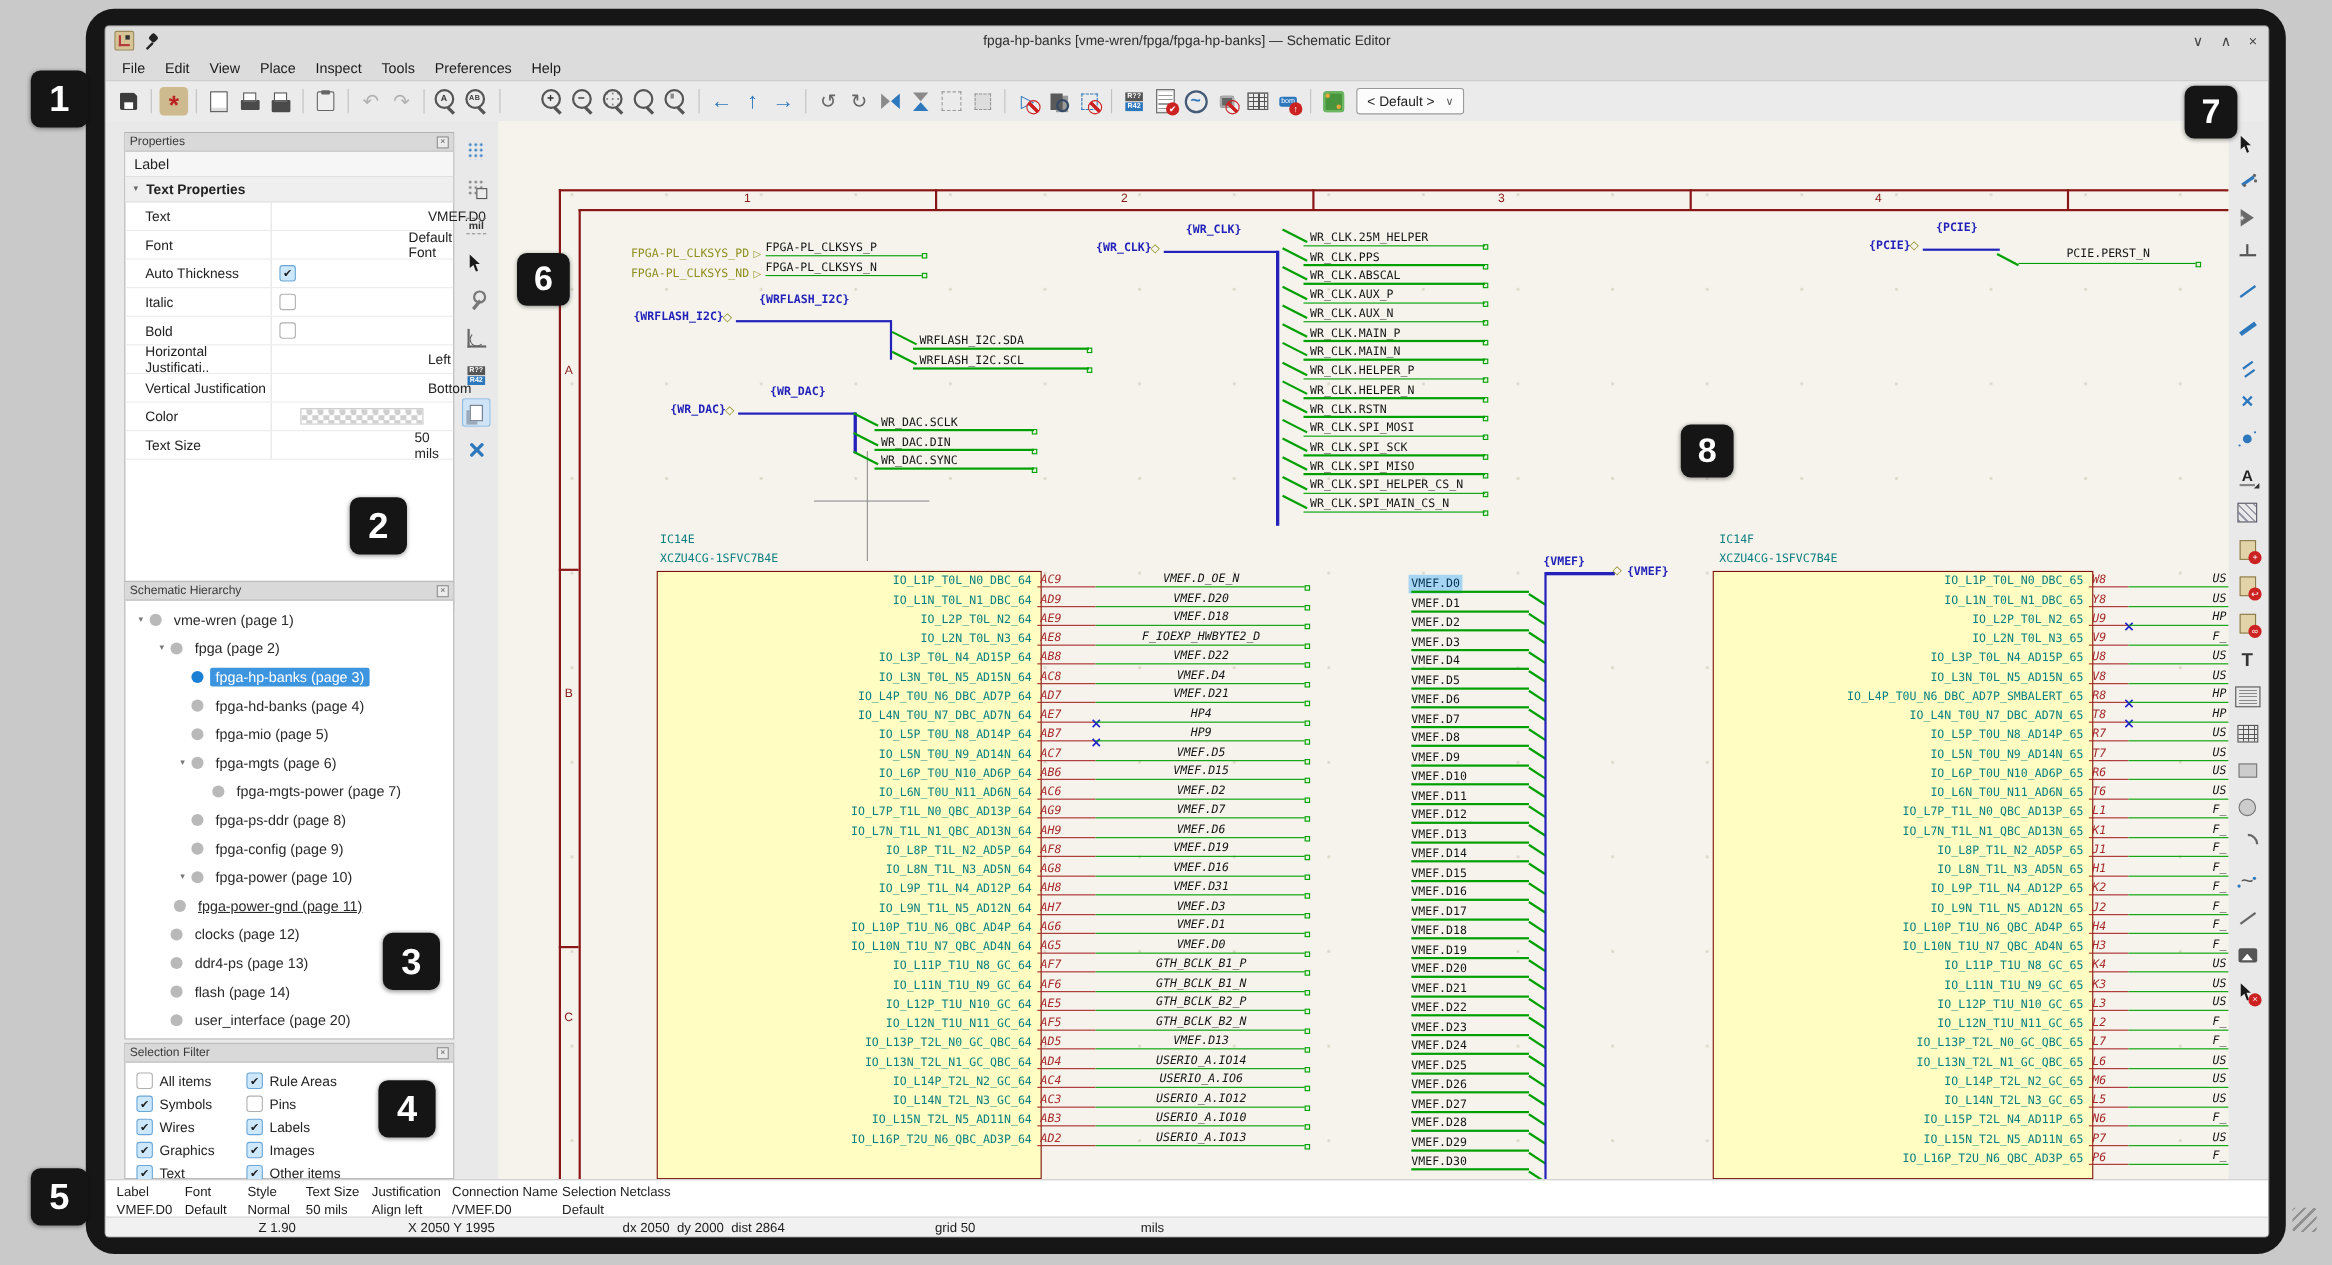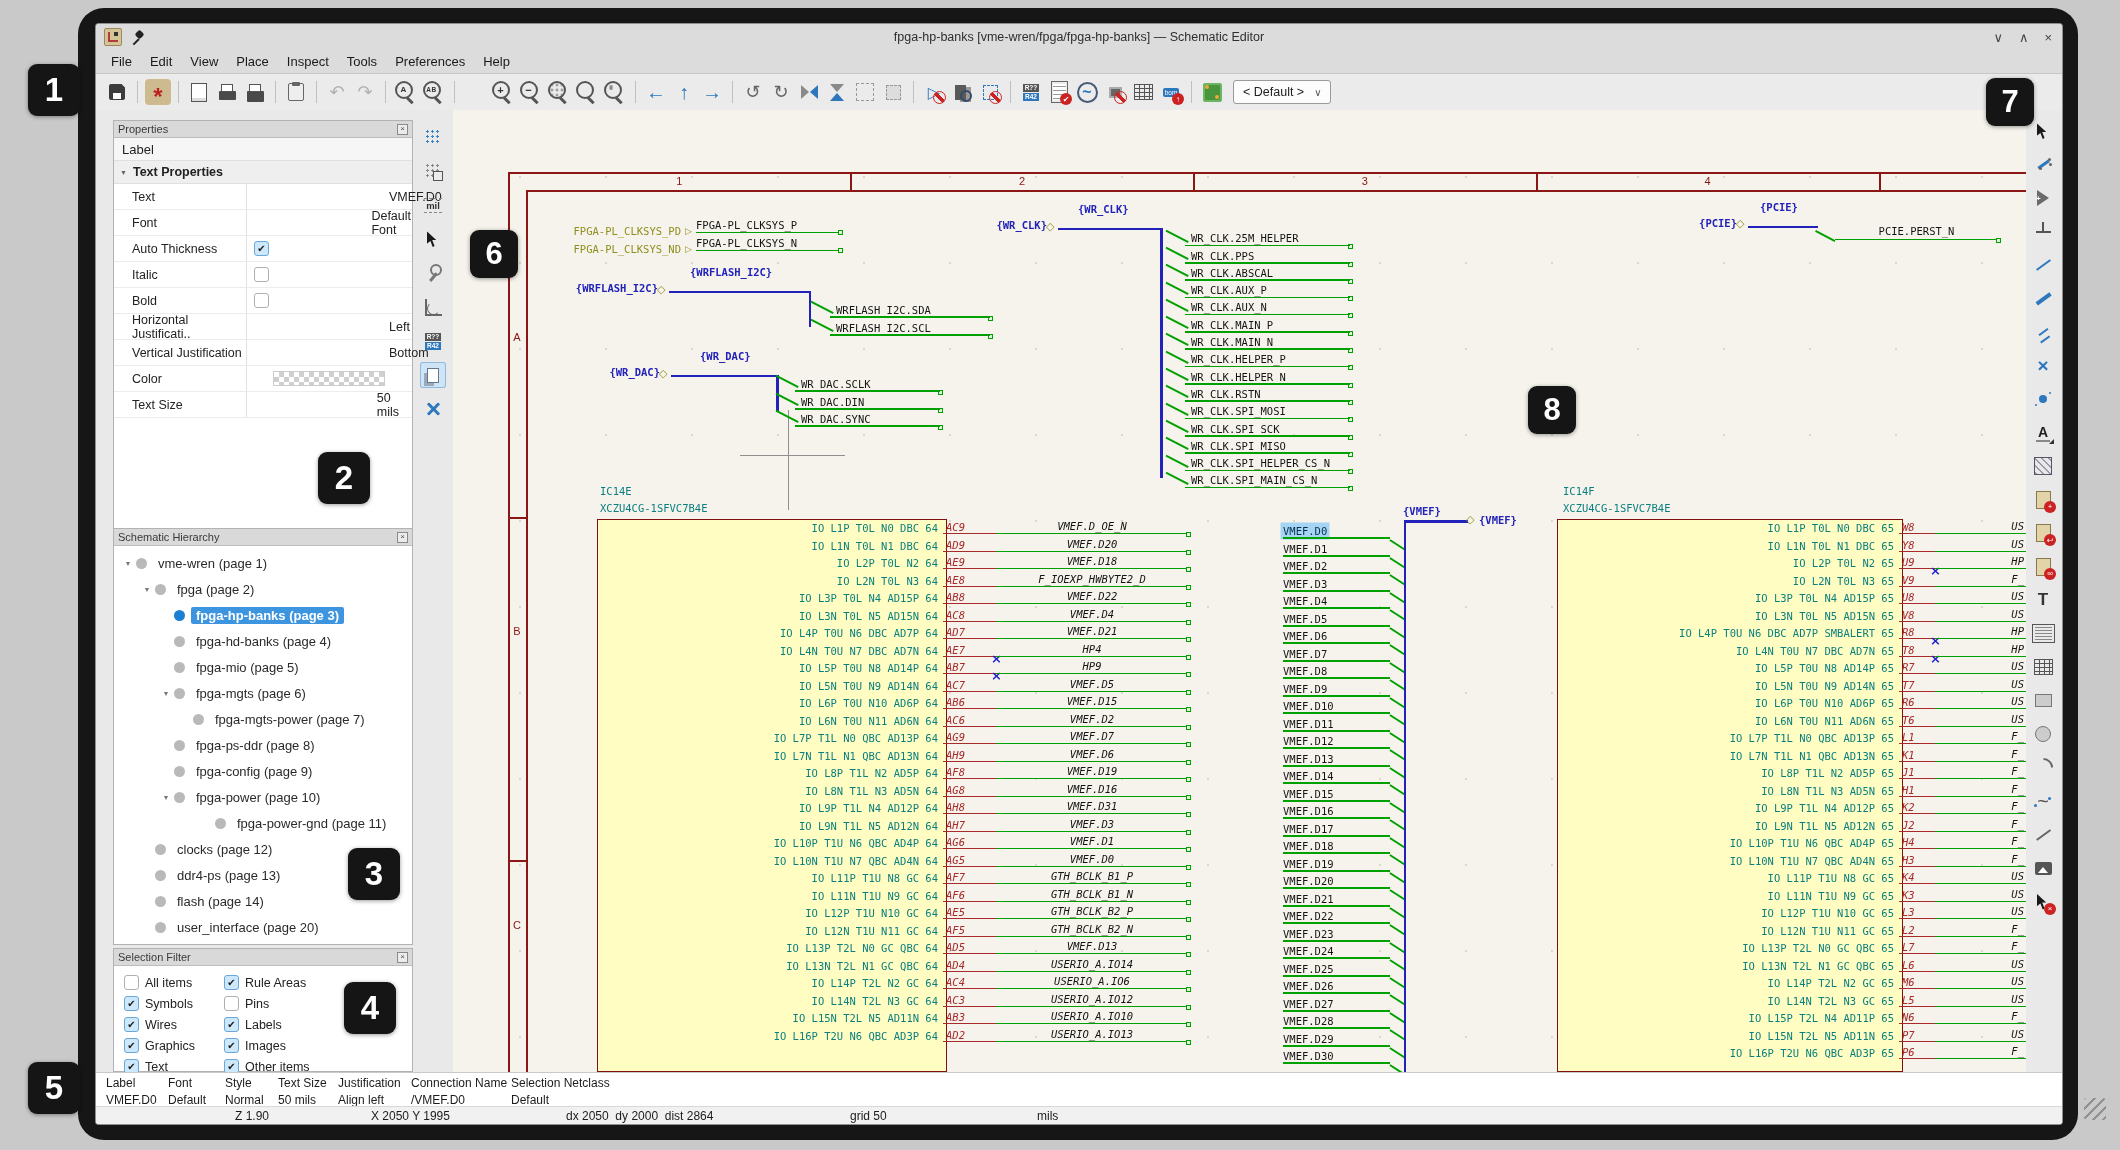--- a/index.html
+++ b/index.html
@@ -117,21 +117,21 @@
   .cb{width:15px;height:15px;border-radius:3px;border:1px solid #b0b0b0;background:#fff;display:inline-flex;align-items:center;justify-content:center;flex:0 0 auto}
   .cb.on{background:#cde8fa;border-color:#6aa7d8}
   .cb.on::after{content:"✔";font-size:10px;color:#1b1b1b}
   .swatch{width:112px;height:15px;border:1px solid #ccc;background:repeating-conic-gradient(#cfcfcf 0% 25%,#ffffff 0% 50%) 0 0/10px 10px}
   #p-hier{top:408px;height:417px}
   .hrow{height:26px;display:flex;align-items:center;font-size:13px;color:#2a2a2a}
   .hrow .exp{width:12px;font-size:7px;color:#777;text-align:center;flex:0 0 auto}
   .hrow .dot{width:11px;height:11px;border-radius:50%;background:#b9b9b9;margin:0 6px 0 2px;flex:0 0 auto}
   .hrow.sel .dot{background:#1b7fd4}
   .hrow .hlabel{padding:1px 5px;border-radius:2px;white-space:nowrap}
-  .hrow.sel .hlabel{background:#3d95e0;color:#fff;font-weight:bold}
+  .hrow.sel .hlabel{background:#3d95e0;color:#fff;font-weight:normal}
   #p-filter{top:828px;bottom:0}
   .fcols{display:flex;padding:6px 0 0 10px}
   .fcol{width:100px;display:flex;flex-direction:column}
   .fcol:last-child{width:auto}
   .sfitem{height:21px;display:flex;align-items:center;gap:6px;font-size:12.5px;color:#222}
 
   
   #ltoolbar{position:absolute;left:317px;top:14px;width:40px;display:flex;flex-direction:column;align-items:center;gap:8px}
   .k-gridb::before{content:"";width:16px;height:16px;background:radial-gradient(#3b82c4 1.2px,transparent 1.4px) 0 0/5px 5px}
   .k-gridg::before{content:"";width:16px;height:16px;background:radial-gradient(#888 1.2px,transparent 1.4px) 0 0/5px 5px}
@@ -520,21 +520,21 @@
               <span class="dot"></span>
               <span class="hlabel">fpga-config (page 9)</span>
             </div>
 
             <div class="hrow" style="padding-left: 46px;">
               <span class="exp">▼</span>
               <span class="dot"></span>
               <span class="hlabel">fpga-power (page 10)</span>
             </div>
 
-            <div class="hrow" style="padding-left: 87px;">
+            <div class="hrow" style="padding-left: 30px; text-decoration: underline;">
               <span class="exp" style="visibility: hidden;">▼</span>
               <span class="dot"></span>
               <span class="hlabel">fpga-power-gnd (page 11)</span>
             </div>
 
             <div class="hrow" style="padding-left: 27px;">
               <span class="exp" style="visibility: hidden;">▼</span>
               <span class="dot"></span>
               <span class="hlabel">clocks (page 12)</span>
             </div>
@@ -754,21 +754,21 @@
             <span class="wnet nlab">WR_DAC.SYNC</span>
             <i class="sq2"></i>
           </div>
         </div>
 
       <div class="blab" style="left:504px;top:109px;width:90px;text-align:right">{WR_CLK}</div>
       <span class="dia" style="left:593px;top:111px">◇</span>
       <div class="busline" style="left:605px;top:117.5px;width:104px;height:2.5px"></div>
       <div class="blab" style="left:625px;top:93px">{WR_CLK}</div>
       <div class="busline" style="left:707px;top:117.5px;width:2.5px;height:250px"></div>
-      <div class="wrows" style="left:732px;top:119px;width:165px">
+      <div class="wrows" style="left:732px;top:97px;width:165px">
 
           <div class="wrow h173">
             <span class="wnet nlab">WR_CLK.25M_HELPER</span>
             <i class="sq2"></i>
           </div>
 
           <div class="wrow h173">
             <span class="wnet nlab">WR_CLK.PPS</span>
             <i class="sq2"></i>
           </div>

